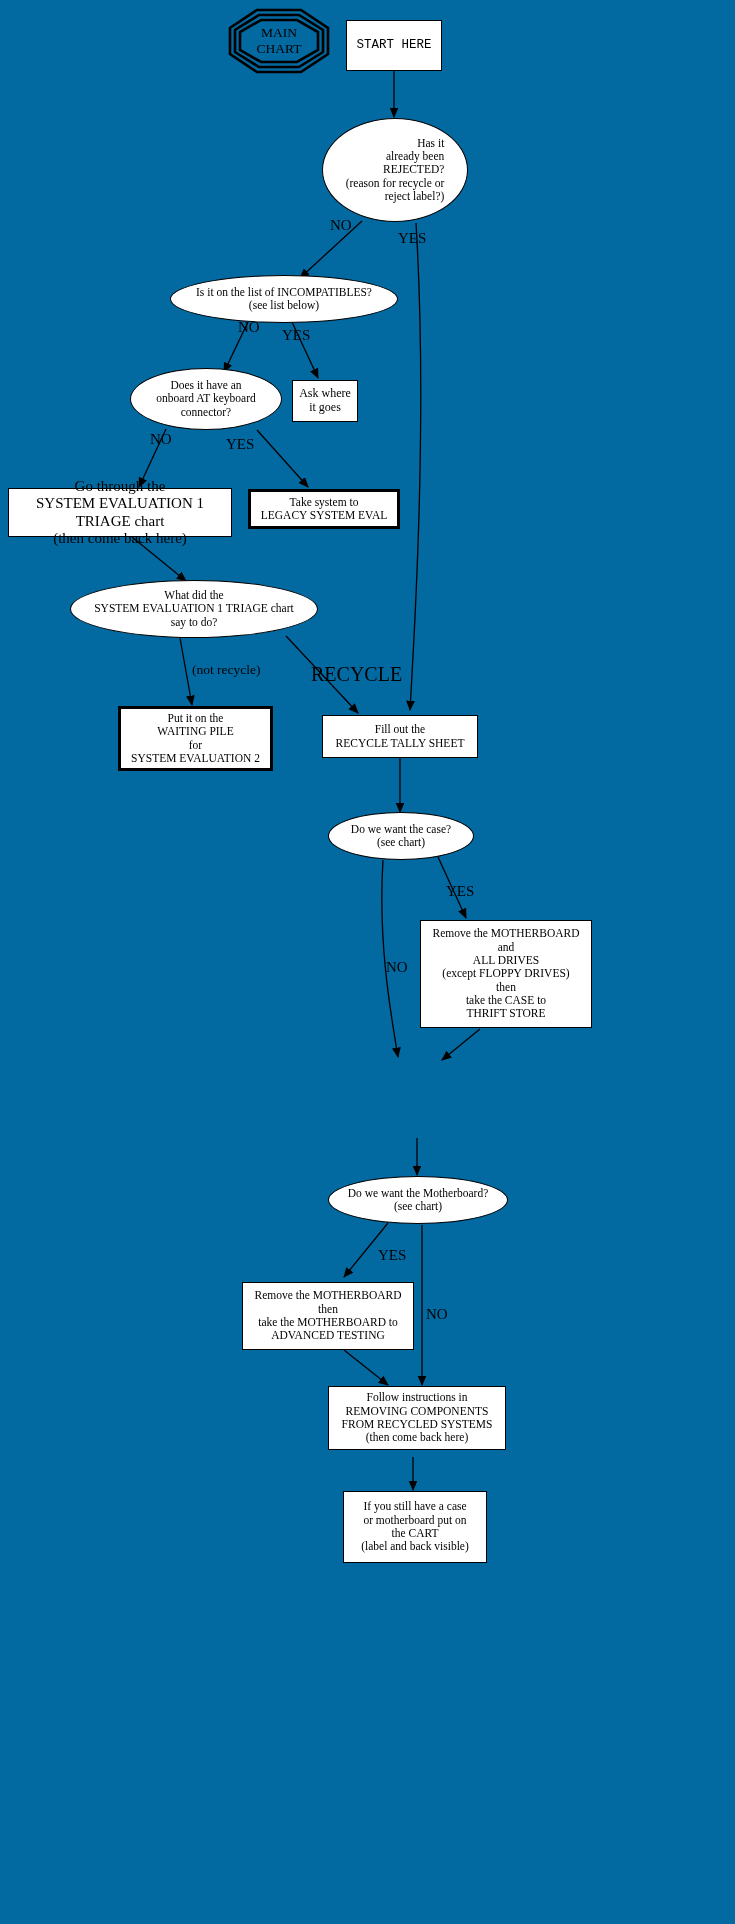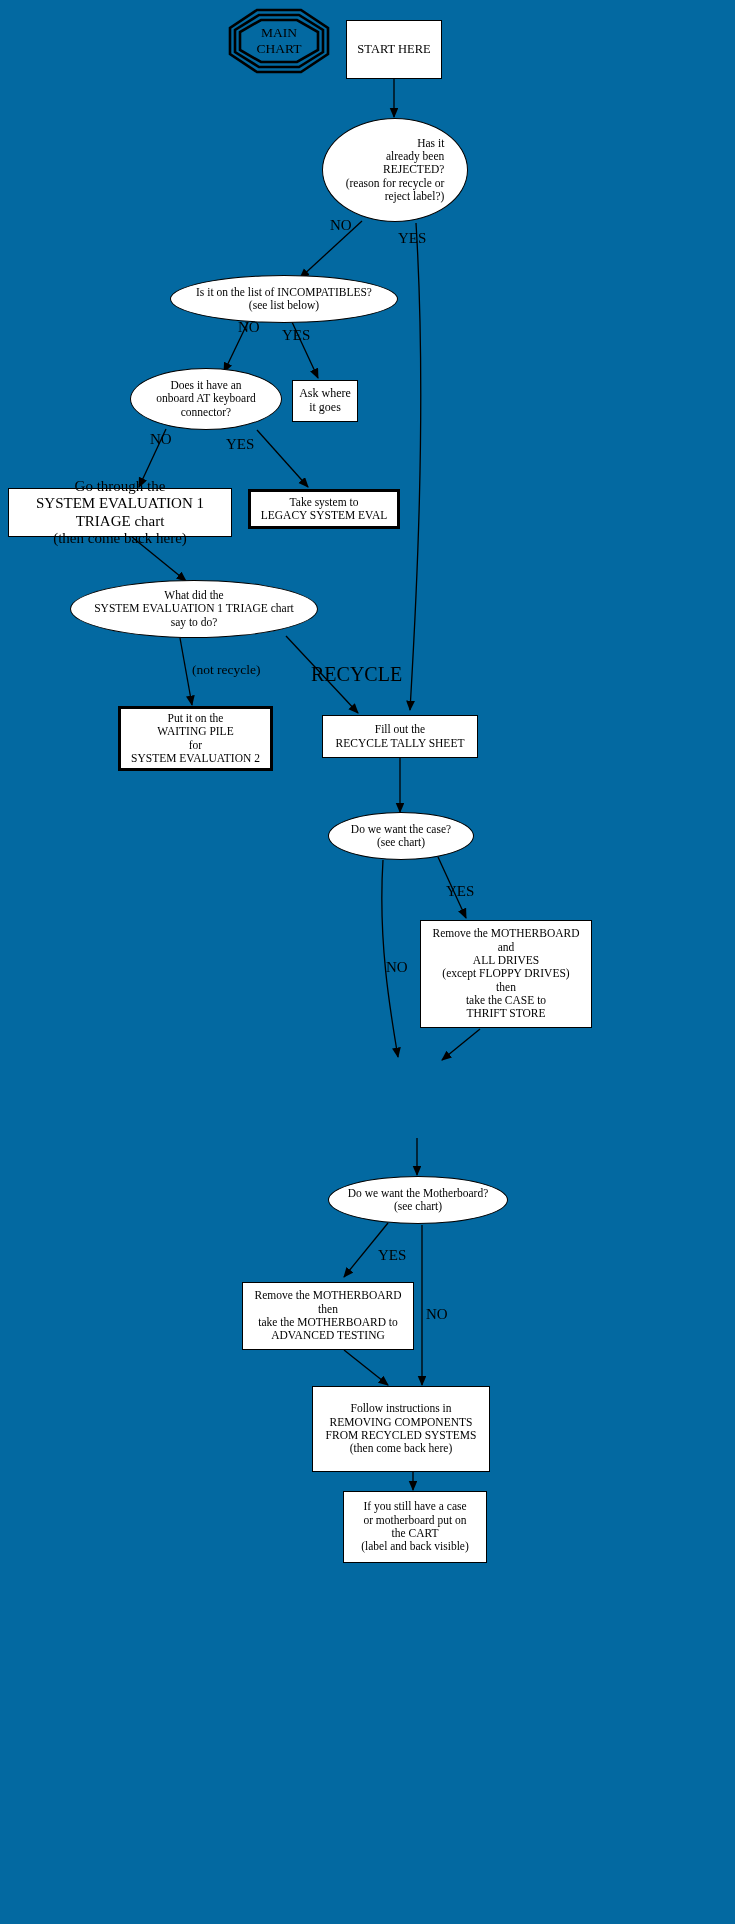--- a/index.html
+++ b/index.html
@@ -123,21 +123,21 @@
   <div class="octa-wrap" style="left:228px; top:8px; width:102px; height:66px; font-size:13.5px;">
     <svg class="octa" viewBox="0 0 102 66">
       <polygon points="29,2 73,2 100,20 100,46 73,64 29,64 2,46 2,20" fill="none" stroke="#000" stroke-width="2.6"></polygon>
       <polygon points="31,7 71,7 95,22 95,44 71,59 31,59 7,44 7,22" fill="none" stroke="#000" stroke-width="2.6"></polygon>
       <polygon points="33,12 69,12 90,24 90,42 69,54 33,54 12,42 12,24" fill="none" stroke="#000" stroke-width="2.6"></polygon>
     </svg>
     <div class="octa-label">MAIN
 CHART</div>
   </div>
 
-  <div class="node box" style="left:346px; top:20px; width:96px; height:59px; font-size:12.5px;">
+  <div class="node box" style="left:346px; top:20px; width:96px; height:51px; font-size:12.5px;font-family:Liberation Mono, monospace;">
     <span>START HERE</span>
   </div>
 
   <div class="node ellipse" style="left:322px; top:118px; width:146px; height:104px; font-size:11.5px;text-align:right;">
     <span>Has it
 already been
 REJECTED?
 (reason for recycle or
 reject label?)</span>
   </div>
@@ -220,21 +220,21 @@
   <div class="edge-label" style="left:378px; top:1248px; font-size:15px;">YES</div>
   <div class="edge-label" style="left:426px; top:1307px; font-size:15px;">NO</div>
 
   <div class="node box" style="left:242px; top:1282px; width:172px; height:68px; font-size:11.5px;">
     <span>Remove the MOTHERBOARD
 then
 take the MOTHERBOARD to
 ADVANCED TESTING</span>
   </div>
 
-  <div class="node box" style="left:312px; top:1386px; width:178px; height:86px; font-size:11.5px;">
+  <div class="node box" style="left:328px; top:1386px; width:178px; height:64px; font-size:11.5px;">
     <span>Follow instructions in
 REMOVING COMPONENTS
 FROM RECYCLED SYSTEMS
 (then come back here)</span>
   </div>
 
   <div class="node box" style="left:343px; top:1491px; width:144px; height:72px; font-size:11.5px;">
     <span>If you still have a case
 or motherboard put on
 the CART

